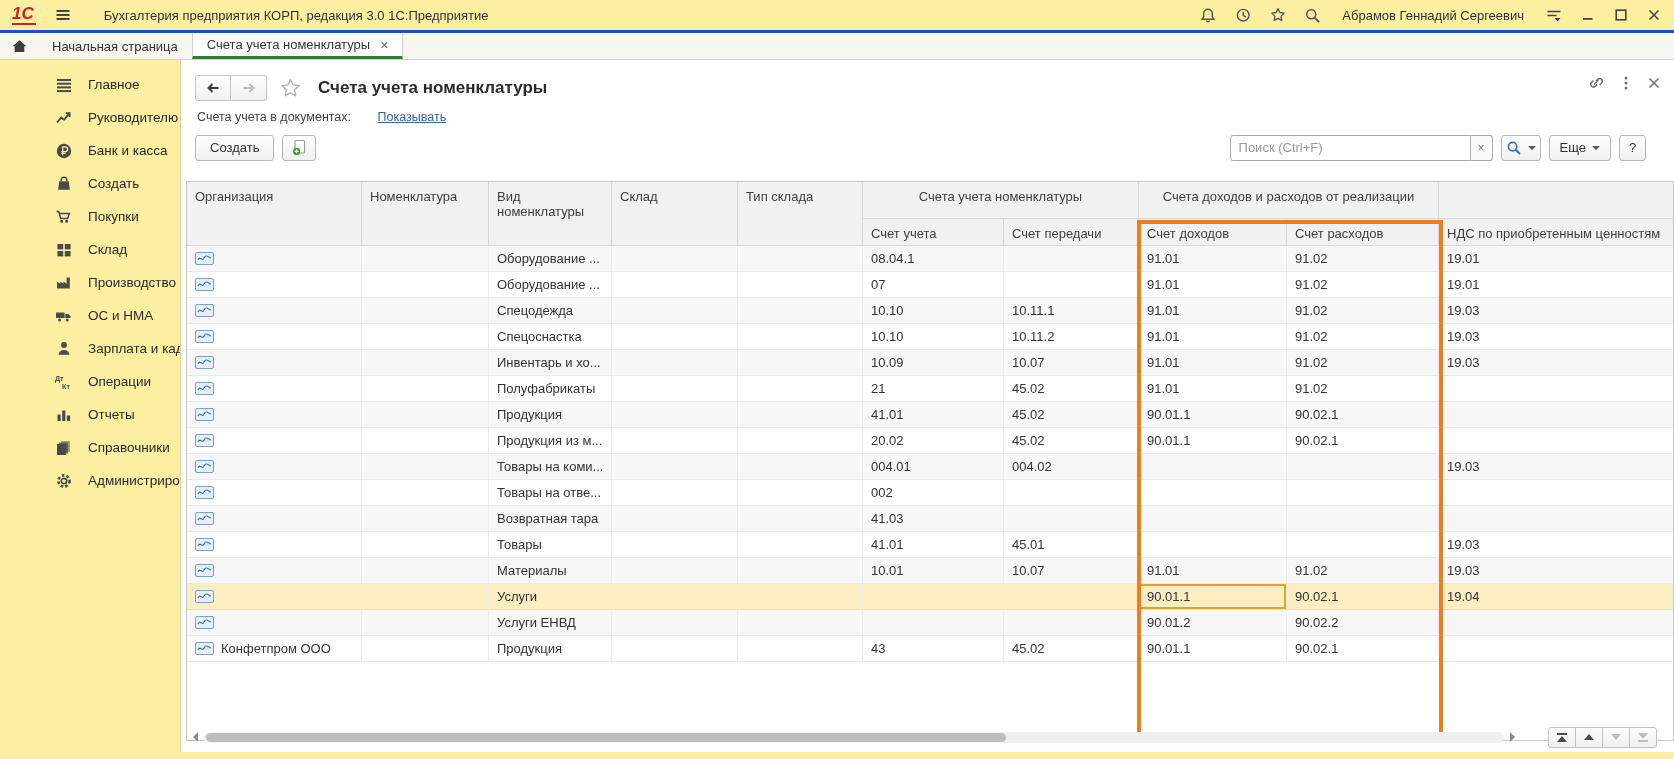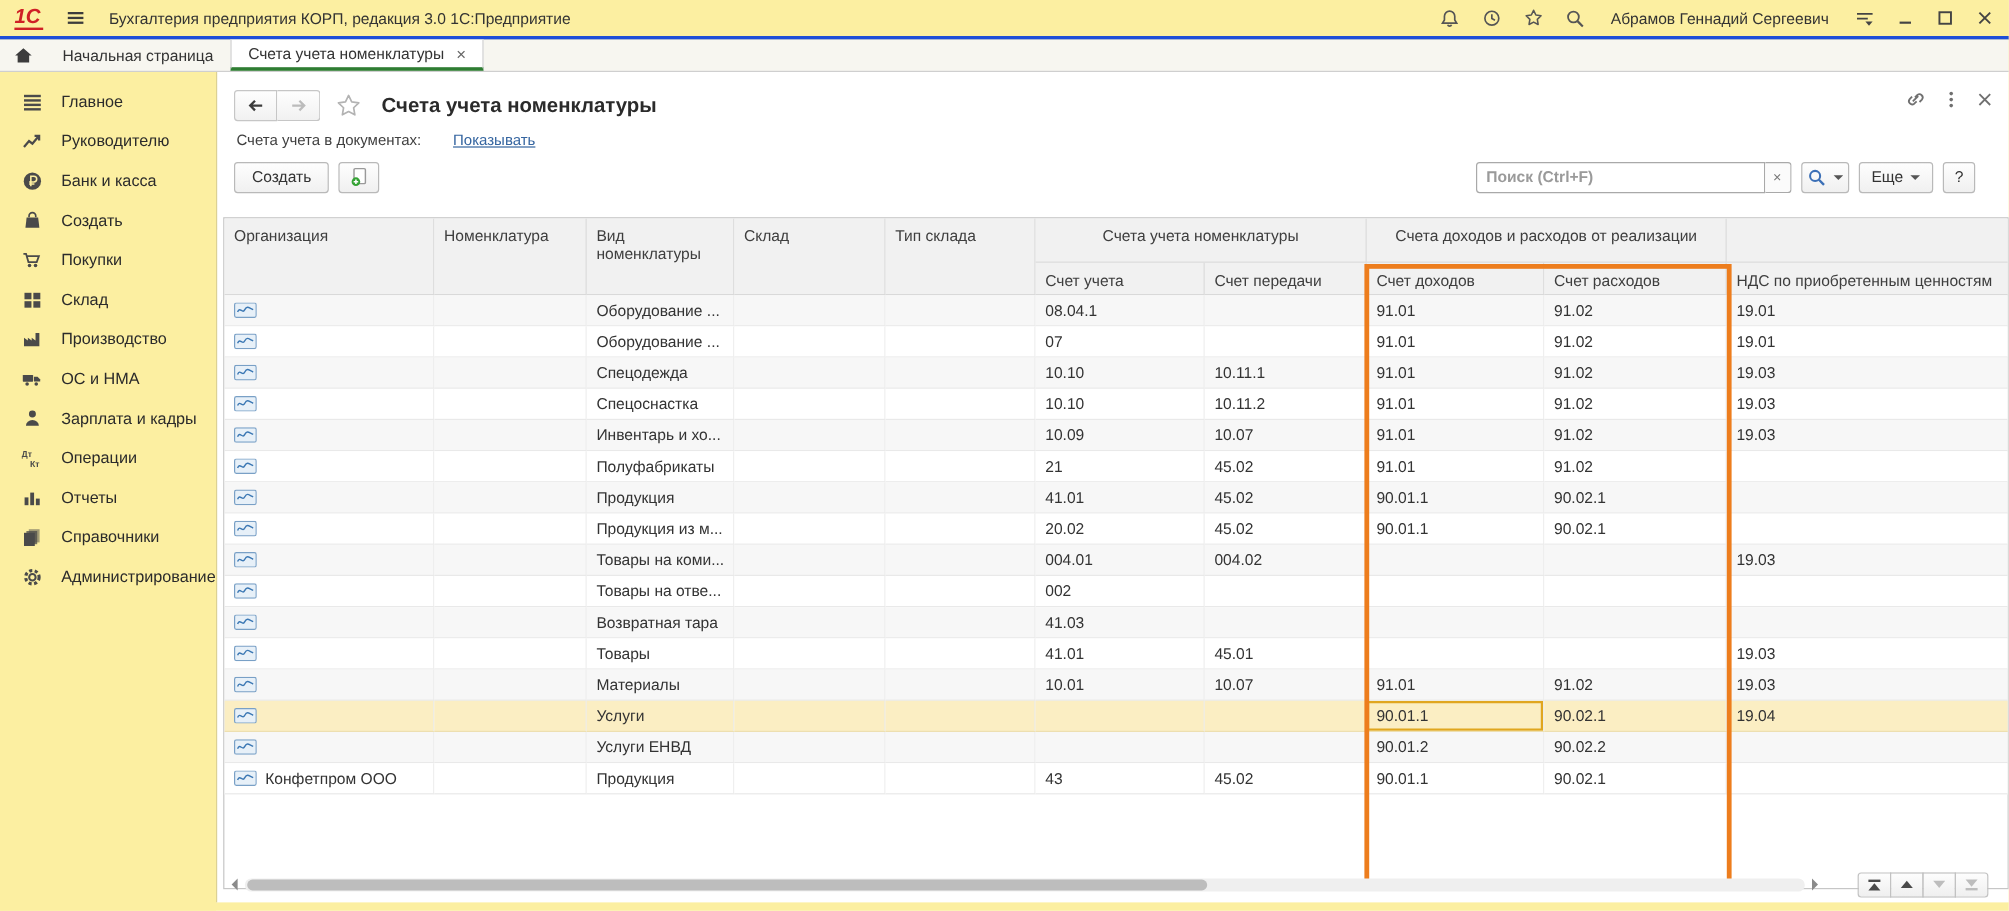--- a/index.html
+++ b/index.html
@@ -9,37 +9,37 @@
     font-family:"Liberation Sans", sans-serif; color:#333; font-size:13px;
   }
   svg { display:block; }
 
   
   .titlebar { position:absolute; left:0; top:0; width:1674px; height:33px;
     background:#fcefa1; border-bottom:3px solid #1d4ed8; display:flex; align-items:center; }
   .logo { margin-left:12px; font-weight:bold; font-style:italic; font-size:17px; color:#cf2026;
     border-bottom:2px solid #cf2026; line-height:1.05; padding:0 2px 1px 0; }
   .hamburger { margin-left:18px; cursor:pointer; }
-  .win-title { margin-left:19px; font-size:13px; color:#333; }
+  .win-title { margin-left:32px; font-size:13px; color:#333; }
   .tb-right { margin-left:auto; display:flex; align-items:center; gap:17px; margin-right:12px; }
   .tb-ico { cursor:pointer; }
   .user-name { font-size:13px; color:#333; margin:0 4px; cursor:pointer; }
 
   
   .tabbar { position:absolute; left:0; top:33px; width:1674px; height:27px;
     background:#f7f6f0; border-bottom:1px solid #cfcfcf; display:flex; align-items:stretch; }
   .home-tab { width:38px; display:flex; align-items:center; justify-content:center; cursor:pointer; }
   .tab { display:flex; align-items:center; padding:0 14px; font-size:13px; color:#333; cursor:pointer; }
   .tab.active { background:#fff; border-left:1px solid #cfcfcf; border-right:1px solid #cfcfcf;
     border-bottom:3px solid #2e7d32; padding-bottom:0; }
   .tab-close { margin-left:10px; color:#666; font-size:14px; line-height:1; cursor:pointer; }
 
   
   .sidebar { position:absolute; left:0; top:60px; width:180px; height:699px;
-    background:#fcefa1; padding-top:8px; }
+    background:#fcefa1; padding-top:8px;padding-left:37px; }
   .side-item { height:33px; display:flex; align-items:center; padding-left:18px; gap:14px;
     font-size:13.5px; color:#2b2b2b; cursor:pointer; white-space:nowrap; }
   .side-ico { width:19px; height:18px; flex:0 0 19px; }
 
   
   .content { position:absolute; left:180px; top:60px; width:1494px; height:692px;
     background:#fff; border-left:1px solid #dcd193; }
 
   .nav-row { position:absolute; left:14px; top:14px; height:28px; display:flex; align-items:center; }
   .navbtn { width:36px; height:26px; background:linear-gradient(#fefefe,#f1f1f1);
@@ -56,21 +56,21 @@
   .info-link { color:#3565a0; text-decoration:underline; cursor:pointer; margin-left:23px; }
 
   .toolbar { position:absolute; left:14px; top:74px; right:28px; height:27px;
     display:flex; align-items:center; }
   .btn { height:26px; background:linear-gradient(#fefefe,#f0f0f0); border:1px solid #b9b9b9;
     border-radius:3px; font-size:13px; color:#333; display:inline-flex; align-items:center;
     justify-content:center; padding:0 14px; cursor:pointer; font-family:inherit; }
   .btn-icon { width:34px; padding:0; margin-left:8px; }
   .search-group { margin-left:auto; display:flex; align-items:center; }
   .search-input { width:241px; height:26px; border:1px solid #a9a9a9; border-radius:3px 0 0 3px;
-    padding:0 8px; font-size:13px; font-family:inherit; color:#333;font-weight:bold; }
+    padding:0 8px; font-size:13px; font-family:inherit; color:#333; }
   .search-input::placeholder { color:#9a9a9a; }
   .search-clear { width:22px; height:26px; border:1px solid #a9a9a9; border-left:none;
     border-radius:0 3px 3px 0; background:#fbfbfb; color:#777; font-size:12px;
     display:flex; align-items:center; justify-content:center; cursor:pointer; }
   .caret { width:0; height:0; border:4px solid transparent; border-top-color:#555;
     margin-top:4px; margin-left:6px; }
   .gap8 { margin-left:8px; }
 
   
   .table-wrap { position:absolute; left:5px; top:121px; width:1488px; height:560px;

